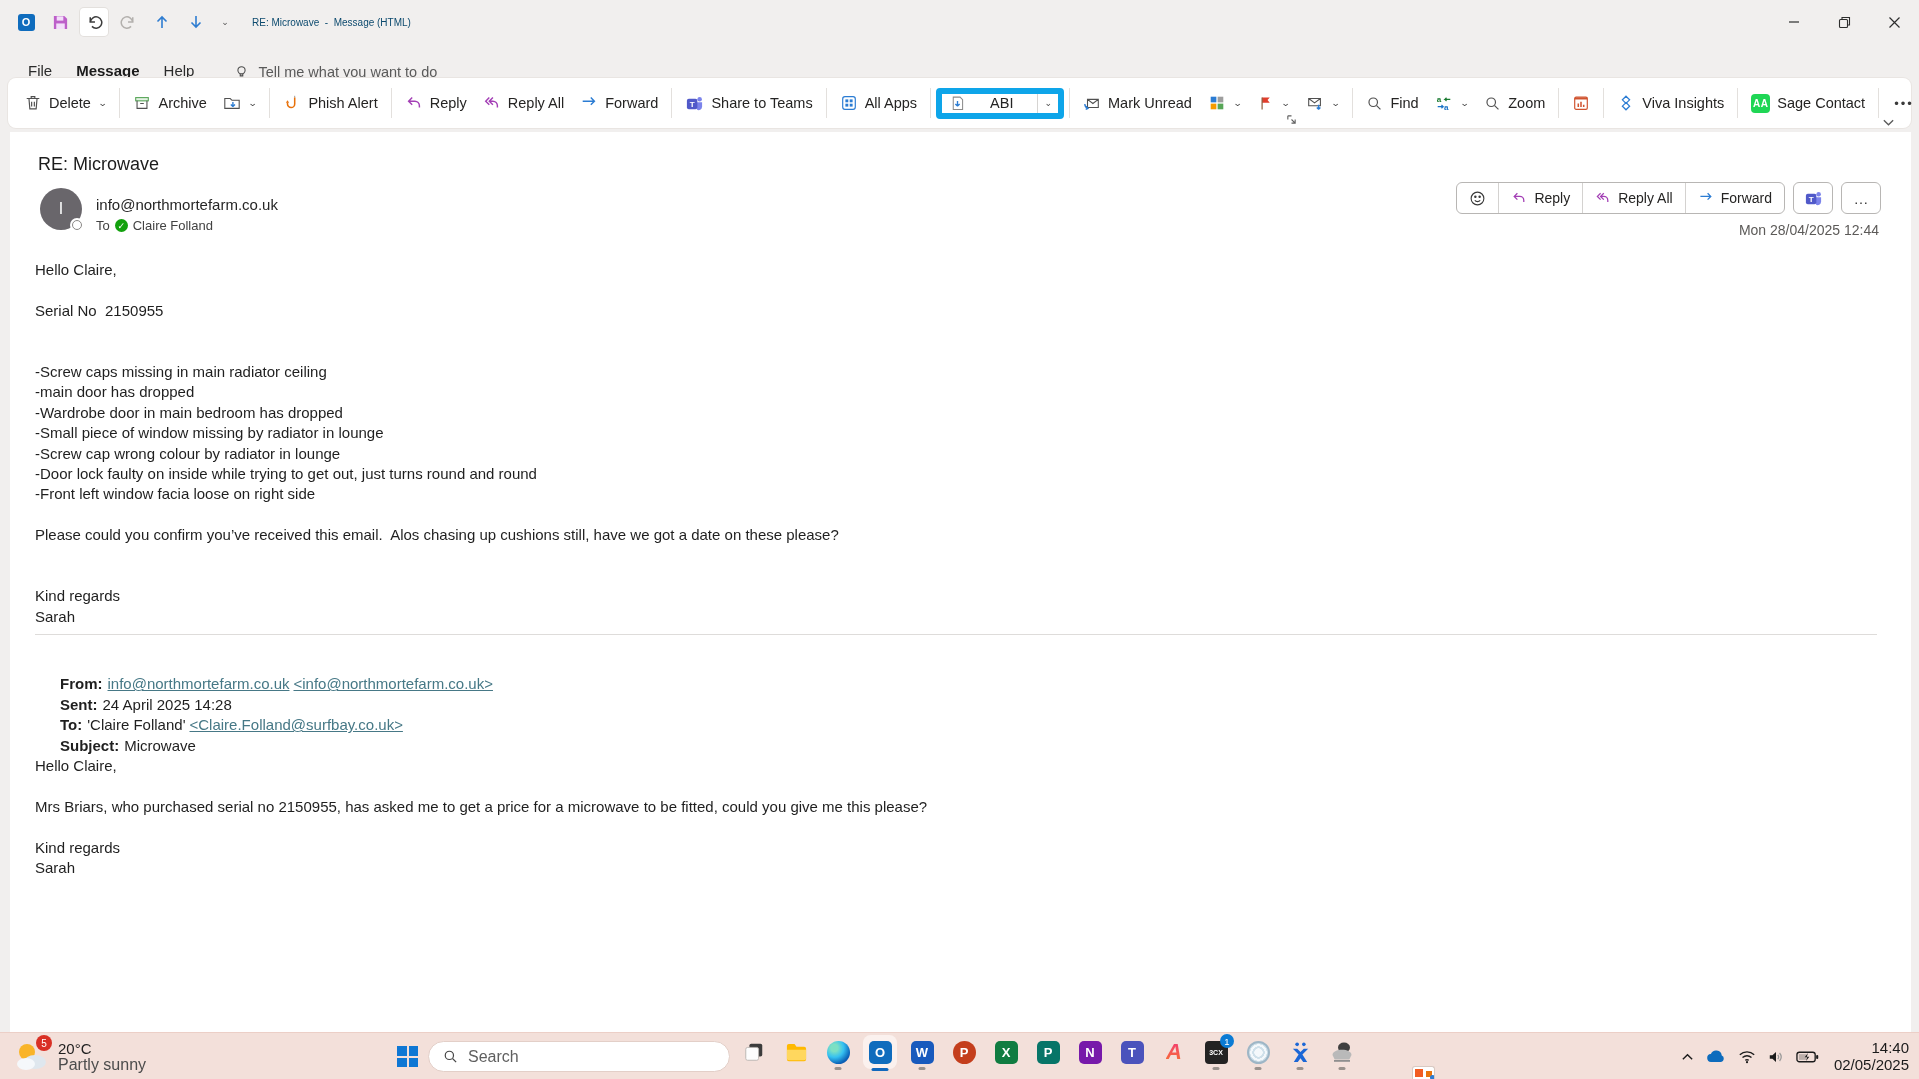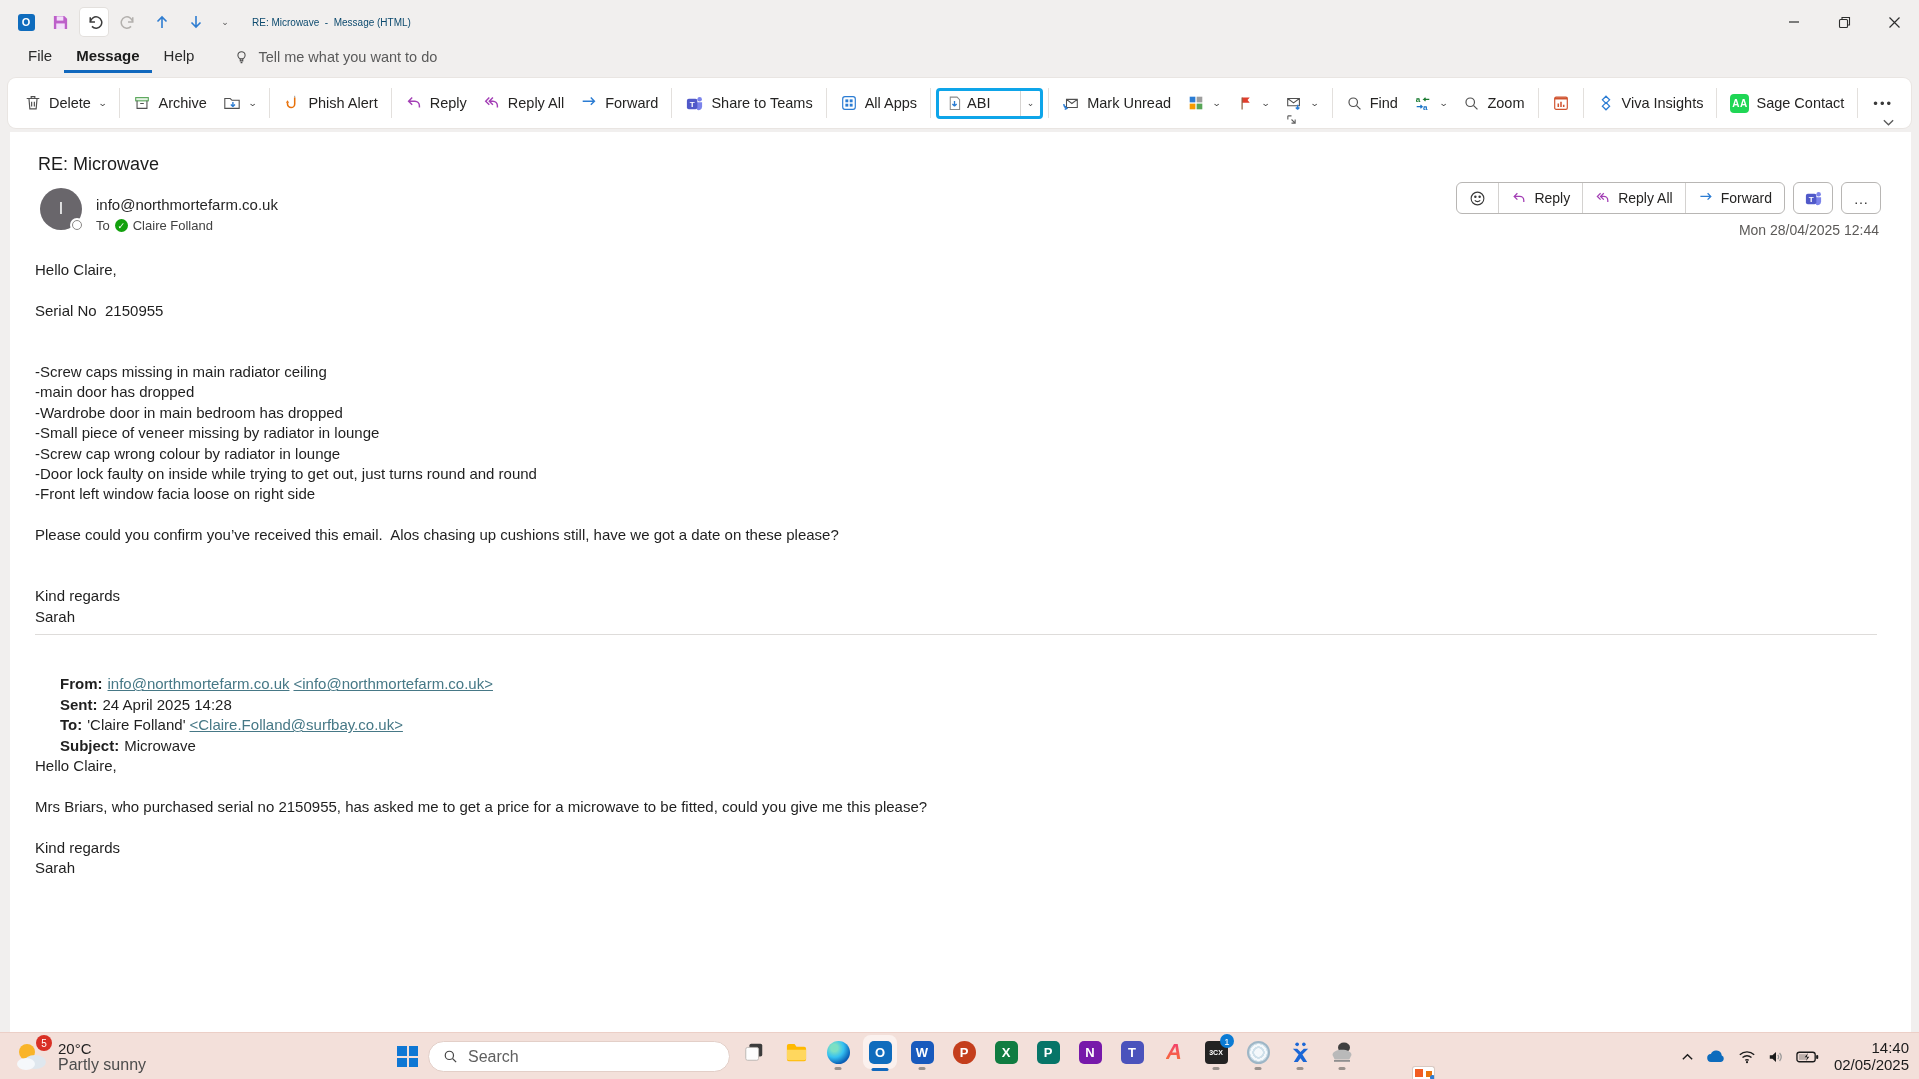--- a/index.html
+++ b/index.html
@@ -12,33 +12,33 @@
   .qat { display:flex; align-items:center; gap:6px; }
   .qbtn { width:28px; height:28px; display:flex; align-items:center; justify-content:center; border-radius:4px; }
   .qbtn.active { background:#ffffff; box-shadow:0 0 0 1px #e3e0dd; }
   .appicon { width:17px; height:17px; background:#0f6cbd; border-radius:3px; color:#fff; font-weight:bold; font-size:11px; display:flex; align-items:center; justify-content:center; }
   .qat-chev { font-size:9px; color:#555; }
   .win-title { margin-left:18px; font-size:10px; color:#0c4a6e; white-space:pre; }
   .win-controls { position:absolute; right:0; top:0; height:44px; display:flex; }
   .wc { width:50px; height:44px; display:flex; align-items:center; justify-content:center; color:#2e2e2e; font-size:14px; }
 
   
-  .menubar { position:absolute; top:41px; left:0; right:0; height:32px; display:flex; align-items:stretch; padding-left:16px; font-size:15px; }
+  .menubar { position:absolute; top:56px; left:0; right:0; height:32px; display:flex; align-items:stretch; padding-left:16px; font-size:15px; }
   .menu-item { padding:0 12px; display:flex; align-items:center; border-bottom:3px solid transparent; color:#2b2b2b; }
   .menu-item.active { border-bottom-color:#1168bd; color:#1b1b1b; font-weight:700; }
   .tellme { display:flex; align-items:center; gap:9px; margin-left:28px; color:#5a5a5a; font-size:14.5px; }
 
   
   .ribbon { position:absolute; top:78px; left:8px; right:8px; height:50px; background:#fff; border-radius:8px;
             box-shadow:0 0 0 1px #e9e5e2; display:flex; align-items:center; padding:0 8px; }
   .rbtn { display:flex; align-items:center; gap:7px; padding:0 8px; height:36px; border-radius:4px; font-size:14.5px; white-space:nowrap; color:#252423; }
   .chev { font-size:9px; color:#4a4a4a; margin-left:1px; transform:scaleX(1.3); }
   .vdiv { width:1px; height:30px; background:#e3e0dd; margin:0 5px; flex:none; }
   .ric { flex:none; }
-  .qsteps { display:flex; align-items:center; border:3px solid #0ea5e9; border-radius:4px; height:31px; width:138px; padding-left:7px; gap:4px; font-size:14.5px; }
+  .qsteps { display:flex; align-items:center; border:6px solid #0ea5e9; border-radius:4px; height:31px; width:138px; padding-left:7px; gap:24px; font-size:14.5px; }
   .qsteps .qs-chev { margin-left:auto; border-left:1px solid #d6d4d2; align-self:stretch; display:flex; align-items:center; padding:0 6px; font-size:9px; color:#4a4a4a; }
   .sage-ic { width:19px; height:19px; border-radius:4px; background:#1fd655; color:#fff; font-weight:bold; font-size:10px; display:flex; align-items:center; justify-content:center; letter-spacing:.5px; }
   .more-dots { font-size:13px; letter-spacing:2px; color:#3a3a3a; padding:0 10px; }
   .ribbon-collapse { position:absolute; right:16px; bottom:1px; }
   .dialog-launcher { position:absolute; left:1278px; bottom:3px; }
 
   
   .content { position:absolute; left:10px; right:8px; top:132px; bottom:47px; background:#fff; }
   .subject { position:absolute; left:28px; top:22px; font-size:18px; color:#1c1c1c; }
   .avatar { position:absolute; left:30px; top:56px; width:42px; height:42px; border-radius:50%; background:#69666b; color:#fff; font-size:16px; display:flex; align-items:center; justify-content:center; }
@@ -407,21 +407,21 @@
 
   <div class="body-flow">
     <div class="ln">Hello Claire,</div>
     <div class="sp"></div>
     <div class="ln">Serial No  2150955</div>
     <div class="sp"></div>
     <div class="sp"></div>
     <div class="ln">-Screw caps missing in main radiator ceiling</div>
     <div class="ln">-main door has dropped</div>
     <div class="ln">-Wardrobe door in main bedroom has dropped</div>
-    <div class="ln">-Small piece of veneer missing by radiator in lounge</div>
+    <div class="ln">-Small piece of window missing by radiator in lounge</div>
     <div class="ln">-Screw cap wrong colour by radiator in lounge</div>
     <div class="ln">-Door lock faulty on inside while trying to get out, just turns round and round</div>
     <div class="ln">-Front left window facia loose on right side</div>
     <div class="sp"></div>
     <div class="ln">Please could you confirm you’ve received this email.  Alos chasing up cushions still, have we got a date on these please?</div>
     <div class="sp"></div>
     <div class="sp"></div>
     <div class="ln">Kind regards</div>
     <div class="ln">Sarah</div>
 

